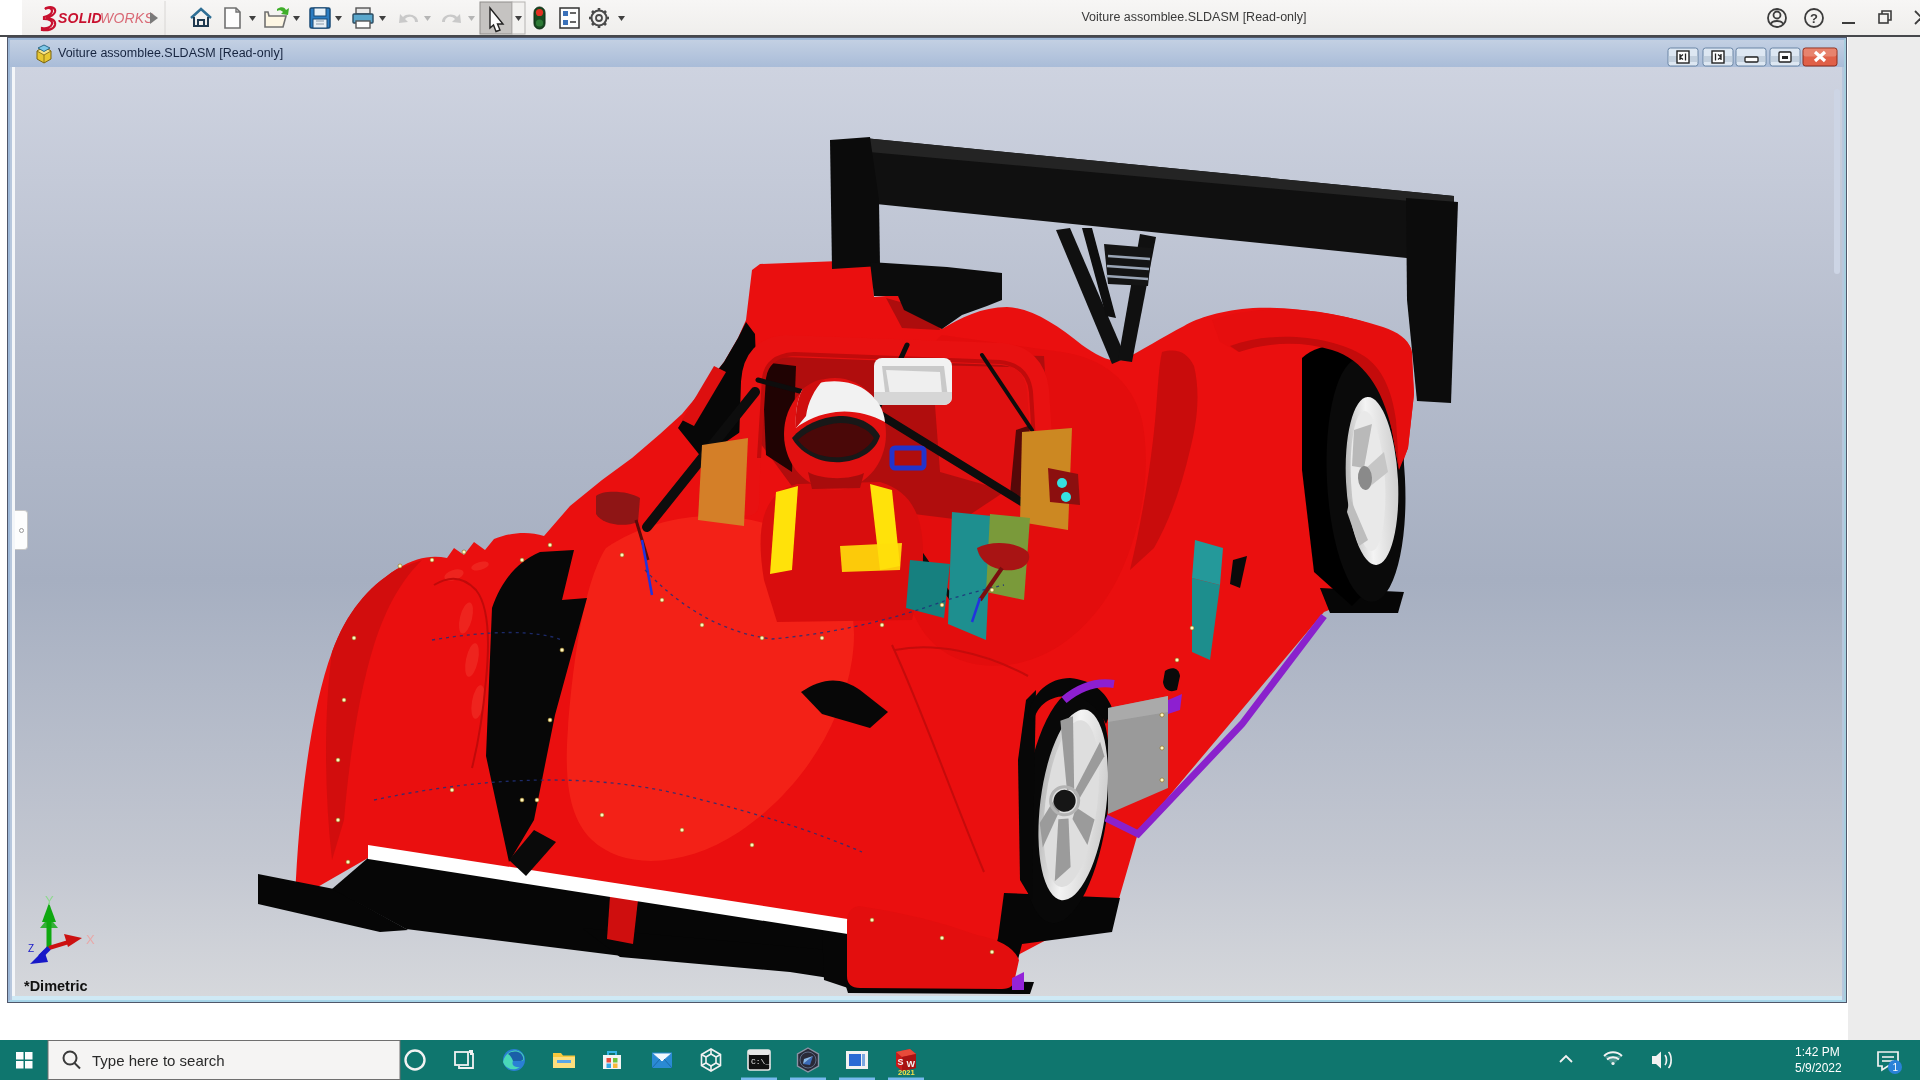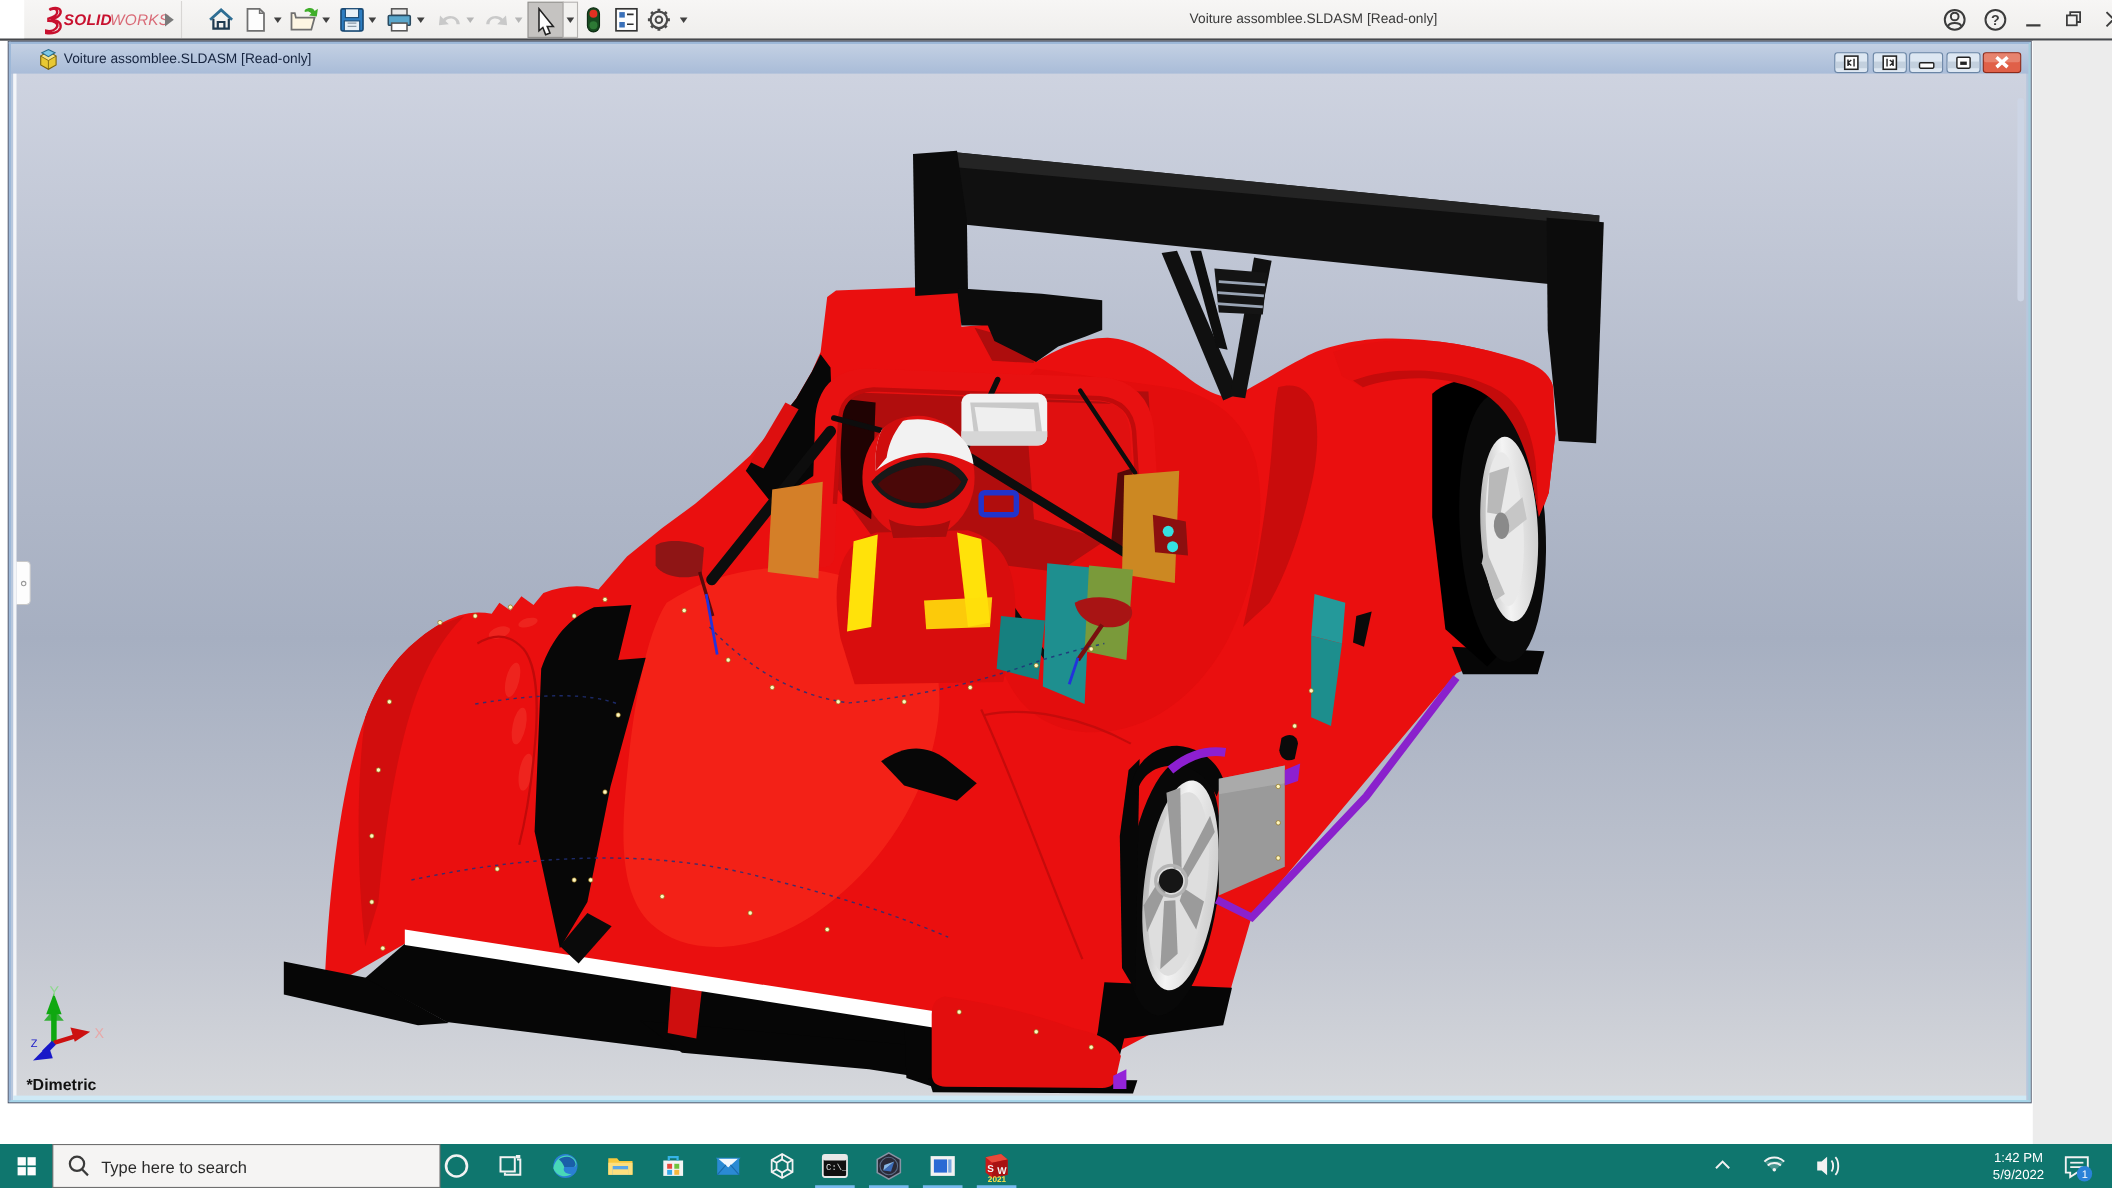--- a/index.html
+++ b/index.html
@@ -20,21 +20,21 @@
     border:2px solid #9db8d8; border-bottom-color:#a6d4e8; border-right-color:#a6cede; background:#b7c7dd; box-shadow:0 0 0 1px #50576a; }
   .titlebar { position:absolute; left:0; top:0; width:100%; height:27px;
     background:linear-gradient(#c3d0e3,#a9bcd8); }
   .titlebar .ttxt { position:absolute; left:48px; top:6px; font-size:12.5px; color:#16243f; }
   .viewport { position:absolute; left:2px; top:27px; width:1830px; height:933px;
     background:linear-gradient(#ced3e0 0%, #b6bdcd 30%, #a6afc1 55%, #c3c7d1 85%, #d6d8dc 100%); }
   .vp-left { position:absolute; left:0; top:0; width:3px; height:100%; background:#f4f6f9; }
 
   
   .taskbar { position:absolute; left:0; top:1040px; width:1920px; height:40px; background:#0f766e; }
-  .clock { position:absolute; left:1795px; top:1044px; width:80px; text-align:center; color:#fff; font-size:12px; line-height:16px;}
+  .clock { position:absolute; left:1795px; top:1044px; width:80px; color:#fff; font-size:12px; line-height:16px;}
 </style>
 </head>
 <body>
   <div class="appbar">
     <svg width="1920" height="36">
 
       <g>
         <path d="M24,8 C30,6 34,8 33,12 C32,15 28,17 24,18 C29,18 34,20 33,25 C32,29 26,31 20,30 L20,28 C25,29 29,27 30,24 C31,21 27,19 22,19 L22,17 C26,16 30,14 30,11 C30,8 27,7 23,9 Z" fill="none" stroke="#c8102e" stroke-width="2.2"></path>
         <text x="36" y="23" font-size="14" font-weight="bold" font-style="italic" fill="#c8102e" letter-spacing="0.2">SOLID</text>
         <text x="78" y="23" font-size="14" font-style="italic" fill="#d96a76" letter-spacing="0.2">WORKS</text>

